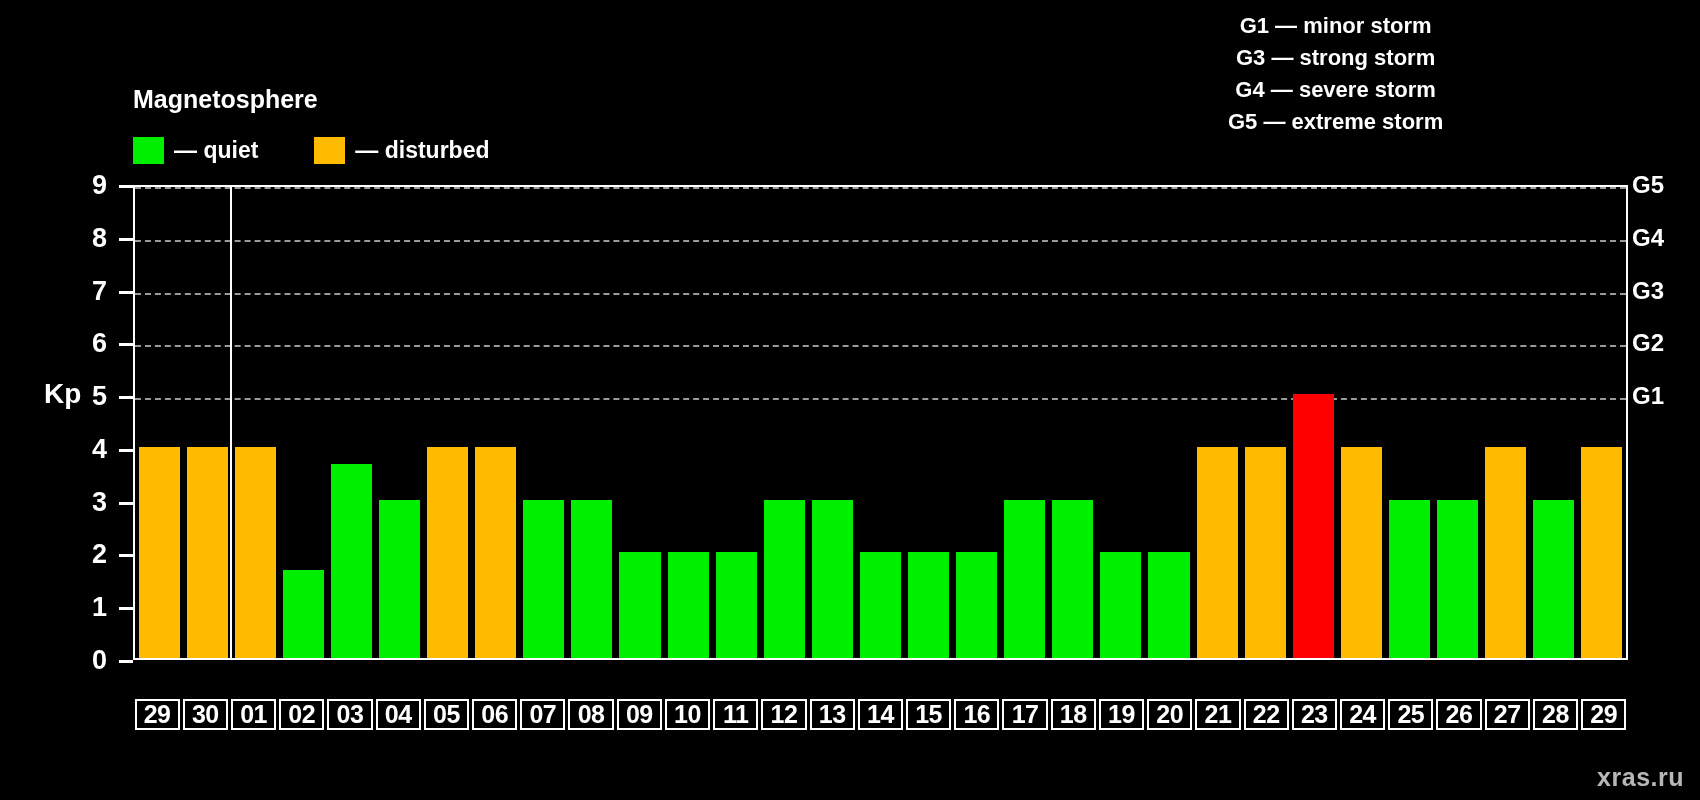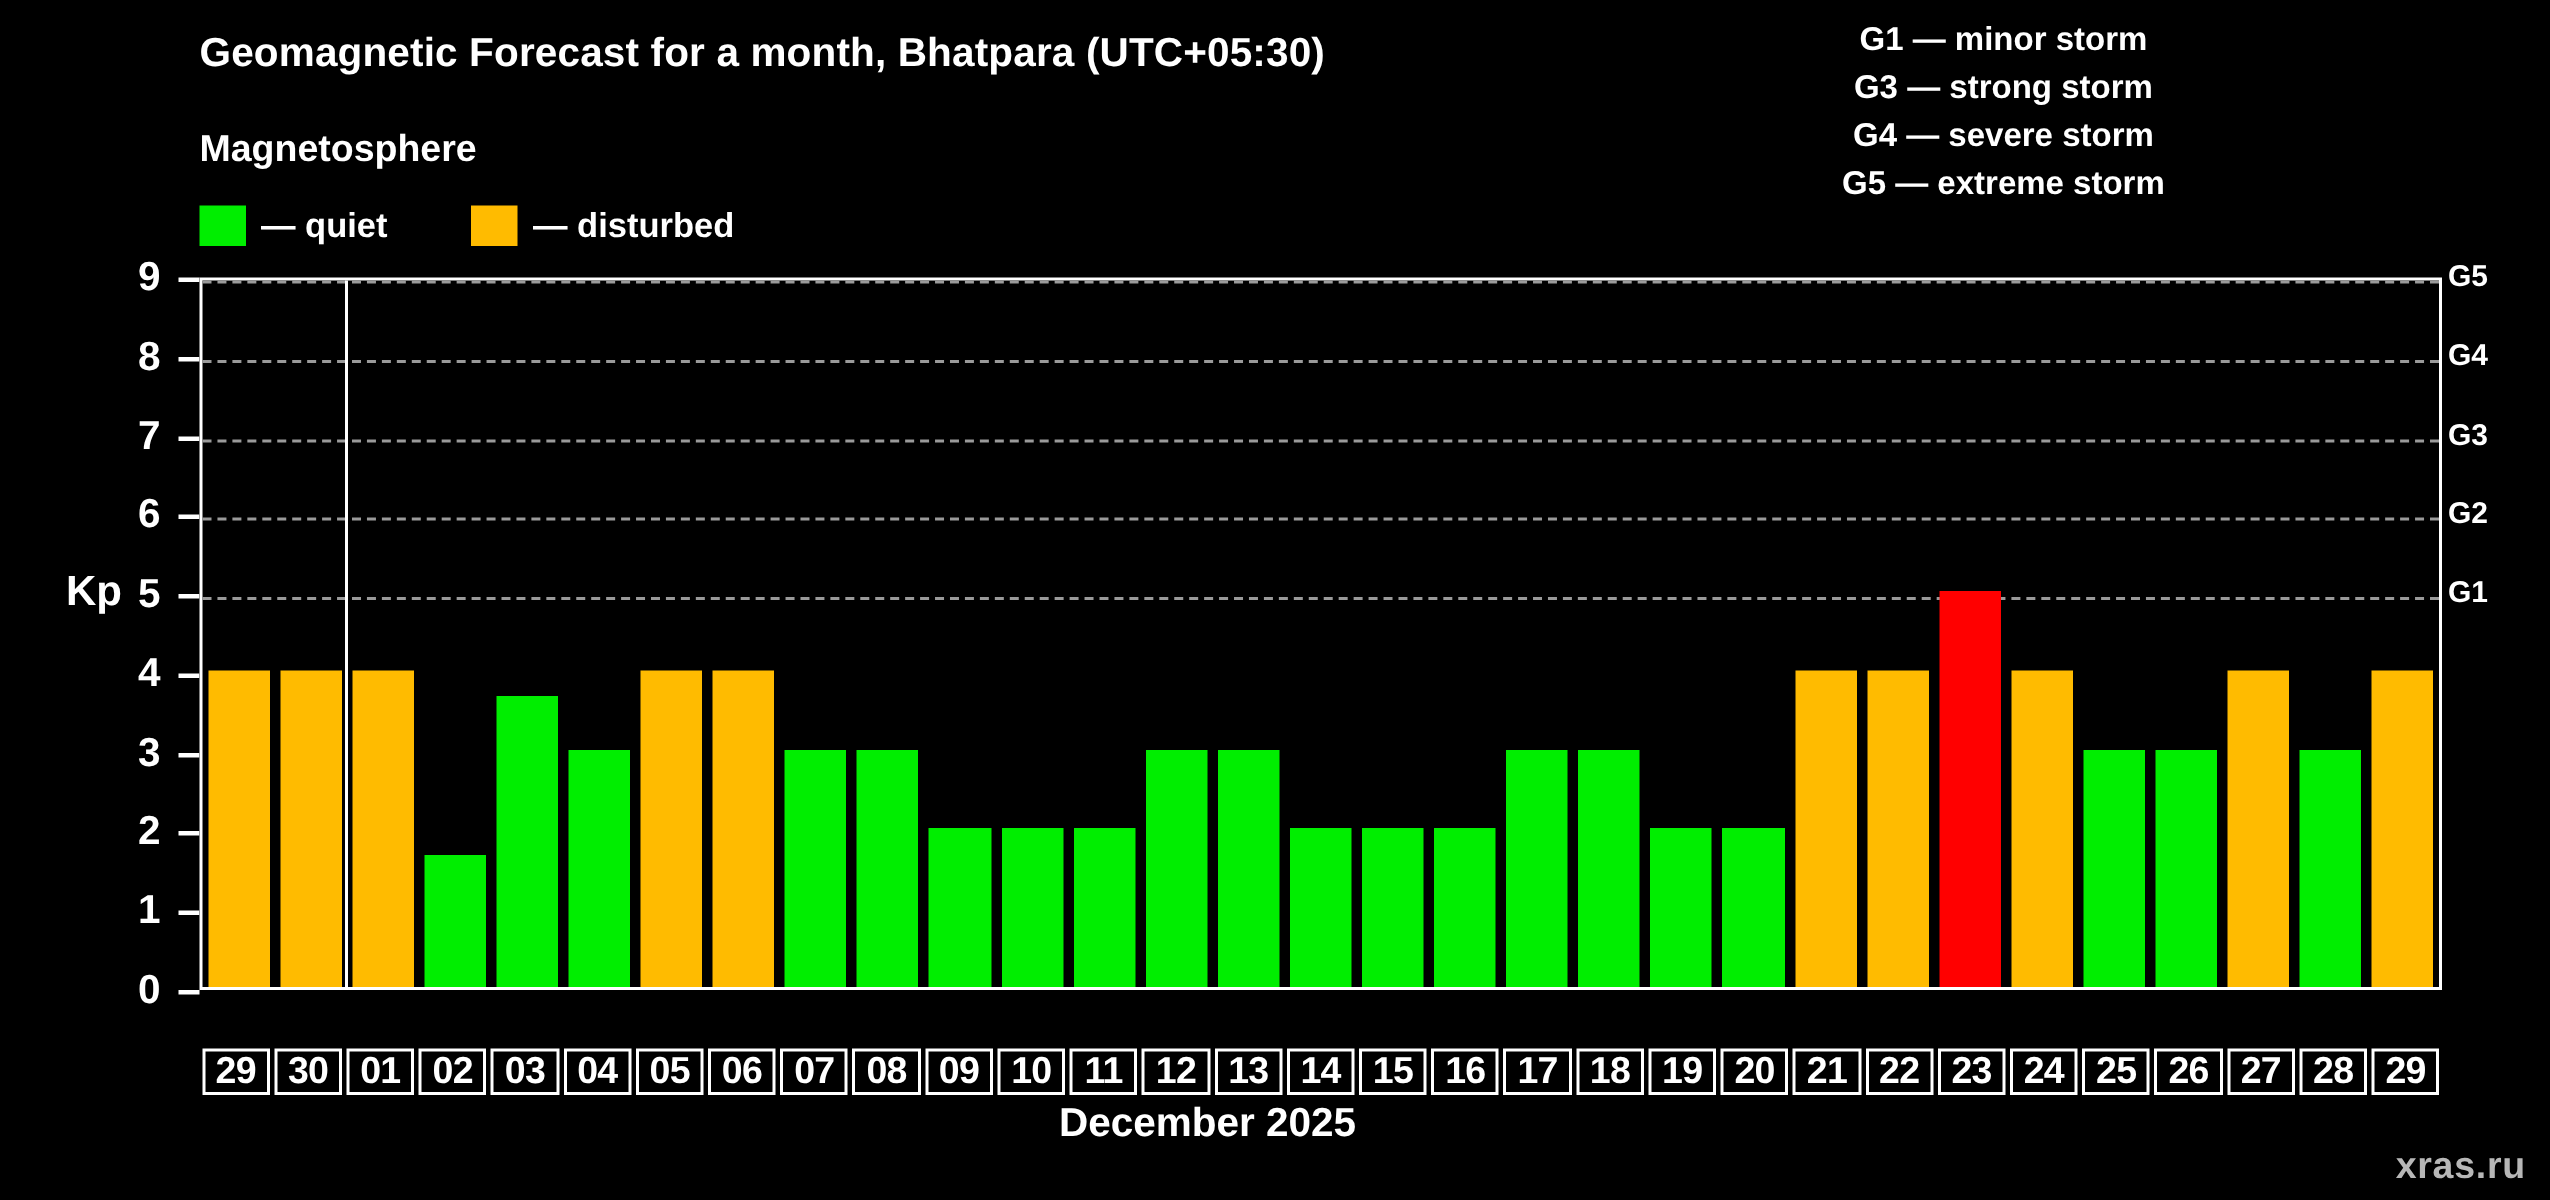--- a/index.html
+++ b/index.html
@@ -83,21 +83,21 @@
   }
   .kp-label{
     position:absolute;left:44px;top:378px;
     font-size:28px;font-weight:bold;color:#fff;
   }
 
   
   .g-axis{position:absolute;left:1632px;top:185px;width:68px;height:475px;}
   .g-tick{
     position:absolute;left:0;
-    font-size:20px;font-weight:bold;color:#fff;
+    font-size:24px;font-weight:bold;color:#fff;
     transform:translateY(-50%);
   }
 
   
   .day-strip{
     position:absolute;left:133px;top:699px;width:1495px;height:31px;
     display:flex;box-sizing:border-box;text-align:center;
   }
   .day-cell{
     flex:1 1 0;margin:0 1.5px;
@@ -117,21 +117,20 @@
     position:absolute;right:16px;bottom:8px;
     font-size:25px;font-weight:bold;color:#d8d8d8;opacity:.85;
     letter-spacing:.5px;
   }
 </style>
 </head>
 <body>
 
 <div class="chart-root">
 
-  <div class="title">Geomagnetic Forecast for a month, Bhatpara (UTC+05:30)</div>
 
   <div class="mag-label">Magnetosphere</div>
 
   <div class="legend-row">
     <div class="legend-item">
       <span class="legend-swatch" style="background:#00ee00"></span>
       <span class="legend-text">— quiet</span>
     </div>
     <span class="legend-gap-a"></span>
     <div class="legend-item">
@@ -313,16 +312,15 @@
       <div class="day-cell">22</div>
       <div class="day-cell">23</div>
       <div class="day-cell">24</div>
       <div class="day-cell">25</div>
       <div class="day-cell">26</div>
       <div class="day-cell">27</div>
       <div class="day-cell">28</div>
       <div class="day-cell">29</div>
     </div>
 
-  <div class="month-caption"><span>December 2025</span></div>
 
   <div class="watermark">xras.ru</div>
 </div>
 
 </body></html>

